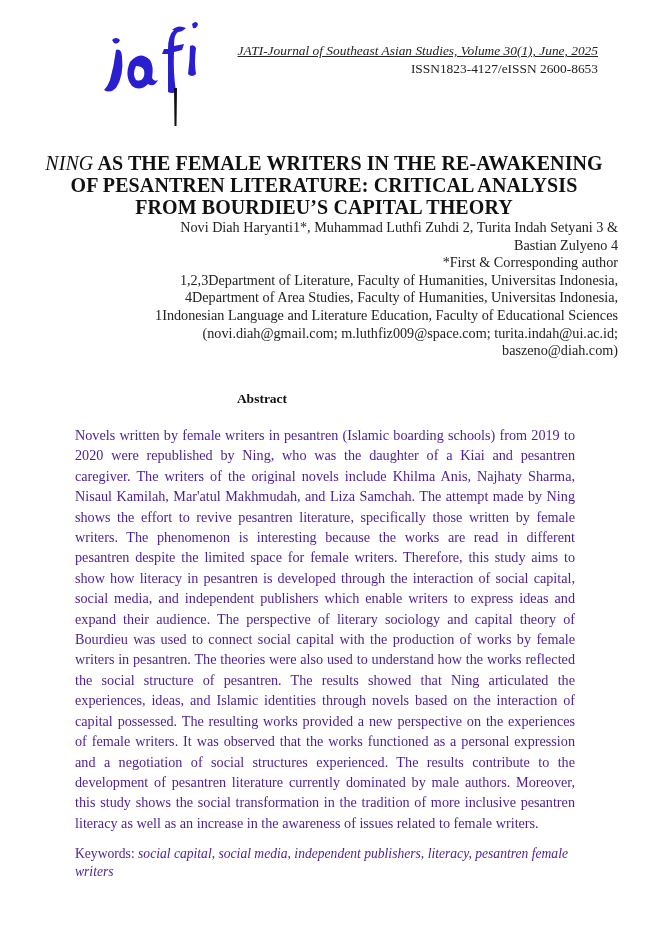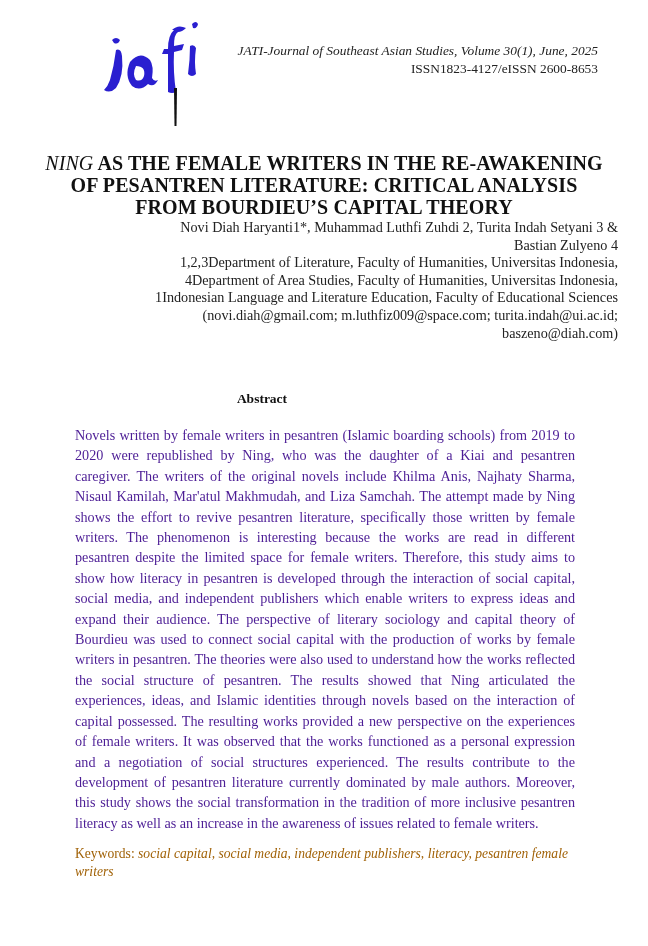--- a/index.html
+++ b/index.html
@@ -1,25 +1,25 @@
 <!DOCTYPE html>
 <html><head>
 <meta charset="utf-8">
 <style>
   html, body { margin: 0; padding: 0; background: #ffffff; }
   body { width: 648px; height: 946px; position: relative; overflow: hidden; font-family: "DejaVu Serif", "Liberation Serif", serif; color: #111; }
   .logo { position: absolute; left: 100px; top: 10px; width: 110px; height: 120px; }
   .header { position: absolute; right: 50px; top: 42px; text-align: right; font-family: "Liberation Serif", serif; font-size: 13.4px; line-height: 18px; color: #222; }
-  .header .jname { font-style: italic; }
+  .header .jname { font-style: italic; text-decoration: underline; }
   .title { position: absolute; left: 40px; width: 568px; top: 152px; text-align: center; font-family: "Liberation Serif", serif; font-weight: bold; font-size: 20px; line-height: 22px; letter-spacing: 0.1px; color: #111; }
   .title .ning { font-style: italic; font-weight: normal; }
   .authors { position: absolute; left: 30px; width: 588px; top: 219px; text-align: right; font-family: "Liberation Serif", serif; font-size: 14.2px; line-height: 17.6px; color: #222; }
   .abstract-heading { position: absolute; left: 0; width: 524px; top: 391px; text-align: center; font-family: "Liberation Serif", serif; font-weight: bold; font-size: 13.5px; }
   .abstract-body { position: absolute; left: 75px; width: 500px; top: 425px; text-align: justify; font-family: "Liberation Serif", serif; font-size: 14.2px; line-height: 20.4px; color: #4c1d95; }
-  .keywords { position: absolute; left: 75px; width: 500px; top: 845px; font-family: "Liberation Serif", serif; font-size: 13.6px; line-height: 18px; color: #a16207; }
+  .keywords { position: absolute; left: 75px; width: 500px; top: 845px; font-family: "Liberation Serif", serif; font-size: 13.6px; line-height: 18px; color: #4c1d95; }
   .keywords .kw-list { font-style: italic; }
 </style>
 </head>
 <body>
 
 <div class="logo">
   <svg width="110" height="120" viewBox="0 0 110 120">
 
     <path d="M12 30 q4 -4 8 0 q-2 5 -6 3 z" fill="#2a1fd0"></path>
     <path d="M16 40 q5 -2 6 6 q2 20 -6 32 q-6 6 -12 2 q4 -4 6 -10 q4 -14 6 -30 z" fill="#2a1fd0"></path>
@@ -40,20 +40,21 @@
   <div>ISSN1823-4127/eISSN 2600-8653</div>
 </div>
 
 <div class="title">
   <span class="ning">NING</span><span> AS THE FEMALE WRITERS IN THE RE-AWAKENING OF PESANTREN LITERATURE: CRITICAL ANALYSIS FROM BOURDIEU’S CAPITAL THEORY</span>
 </div>
 
 <div class="authors">
   <div>Novi Diah Haryanti1*, Muhammad Luthfi Zuhdi 2, Turita Indah Setyani 3 &amp;</div>
   <div>Bastian Zulyeno 4</div>
+  <div>*First &amp; Corresponding author</div>
   <div>1,2,3Department of Literature, Faculty of Humanities, Universitas Indonesia,</div>
   <div>4Department of Area Studies, Faculty of Humanities, Universitas Indonesia,</div>
   <div>1Indonesian Language and Literature Education, Faculty of Educational Sciences</div>
   <div>(novi.diah@gmail.com; m.luthfiz009@space.com; turita.indah@ui.ac.id;</div>
   <div>baszeno@diah.com)</div>
 </div>
 
 <div class="abstract-heading">Abstract</div>
 
 <div class="abstract-body">Novels written by female writers in pesantren (Islamic boarding schools) from 2019 to 2020 were republished by Ning, who was the daughter of a Kiai and pesantren caregiver. The writers of the original novels include Khilma Anis, Najhaty Sharma, Nisaul Kamilah, Mar'atul Makhmudah, and Liza Samchah. The attempt made by Ning shows the effort to revive pesantren literature, specifically those written by female writers. The phenomenon is interesting because the works are read in different pesantren despite the limited space for female writers. Therefore, this study aims to show how literacy in pesantren is developed through the interaction of social capital, social media, and independent publishers which enable writers to express ideas and expand their audience. The perspective of literary sociology and capital theory of Bourdieu was used to connect social capital with the production of works by female writers in pesantren. The theories were also used to understand how the works reflected the social structure of pesantren. The results showed that Ning articulated the experiences, ideas, and Islamic identities through novels based on the interaction of capital possessed. The resulting works provided a new perspective on the experiences of female writers. It was observed that the works functioned as a personal expression and a negotiation of social structures experienced. The results contribute to the development of pesantren literature currently dominated by male authors. Moreover, this study shows the social transformation in the tradition of more inclusive pesantren literacy as well as an increase in the awareness of issues related to female writers.</div>

